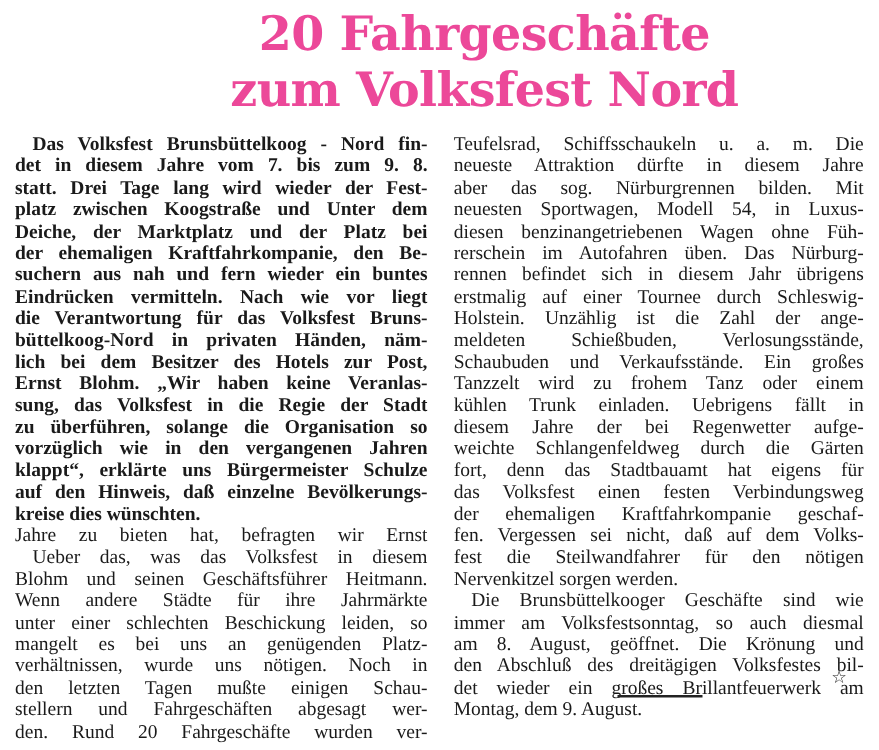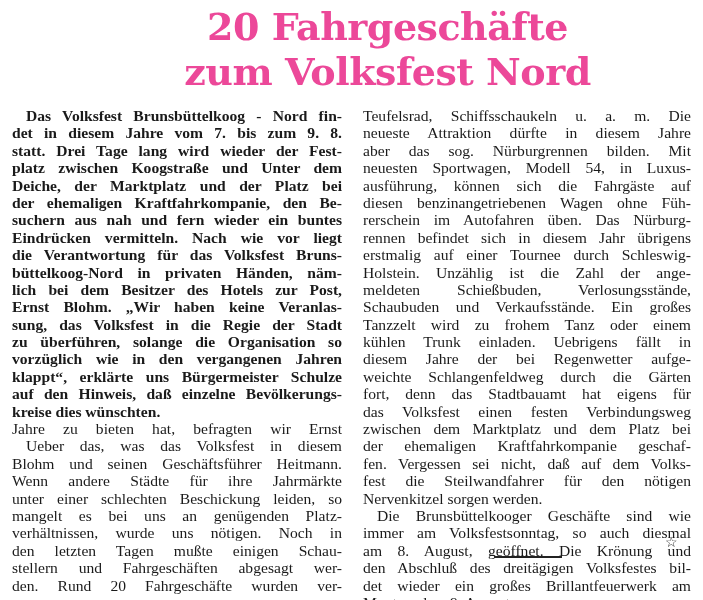--- a/index.html
+++ b/index.html
@@ -66,35 +66,33 @@
 
   </div>
 </div>
 
 <div class="col col-right">
   <div>
     <span class="line">Teufelsrad, Schiffsschaukeln u. a. m. Die</span>
     <span class="line">neueste Attraktion dürfte in diesem Jahre</span>
     <span class="line">aber das sog. Nürburgrennen bilden. Mit</span>
     <span class="line">neuesten Sportwagen, Modell 54, in Luxus-</span>
-    <span class="line">ausführung, können sich die Fahrgäste auf</span>
     <span class="line">diesen benzinangetriebenen Wagen ohne Füh-</span>
     <span class="line">rerschein im Autofahren üben. Das Nürburg-</span>
     <span class="line">rennen befindet sich in diesem Jahr übrigens</span>
     <span class="line">erstmalig auf einer Tournee durch Schleswig-</span>
     <span class="line">Holstein. Unzählig ist die Zahl der ange-</span>
     <span class="line">meldeten Schießbuden, Verlosungsstände,</span>
     <span class="line">Schaubuden und Verkaufsstände. Ein großes</span>
     <span class="line">Tanzzelt wird zu frohem Tanz oder einem</span>
     <span class="line">kühlen Trunk einladen. Uebrigens fällt in</span>
     <span class="line">diesem Jahre der bei Regenwetter aufge-</span>
     <span class="line">weichte Schlangenfeldweg durch die Gärten</span>
     <span class="line">fort, denn das Stadtbauamt hat eigens für</span>
     <span class="line">das Volksfest einen festen Verbindungsweg</span>
-    <span class="line">zwischen dem Marktplatz und dem Platz bei</span>
     <span class="line">der ehemaligen Kraftfahrkompanie geschaf-</span>
     <span class="line">fen. Vergessen sei nicht, daß auf dem Volks-</span>
     <span class="line">fest die Steilwandfahrer für den nötigen</span>
     <span class="line last">Nervenkitzel sorgen werden.</span>
   </div>
   <div>
     <span class="line indent">Die Brunsbüttelkooger Geschäfte sind wie</span>
     <span class="line">immer am Volksfestsonntag, so auch diesmal</span>
     <span class="line">am 8. August, geöffnet. Die Krönung und</span>
     <span class="line">den Abschluß des dreitägigen Volksfestes bil-</span>

